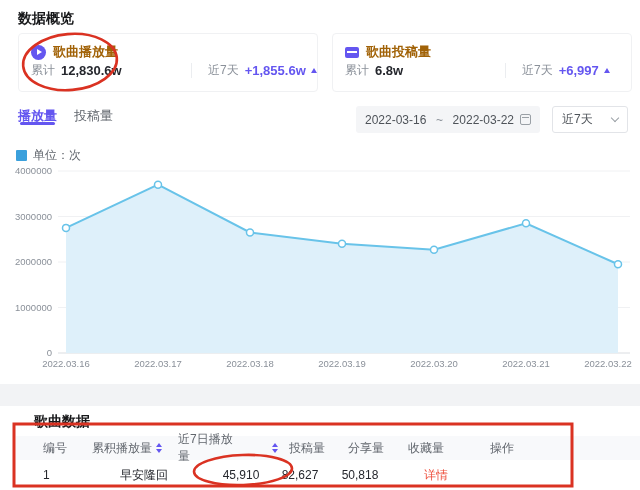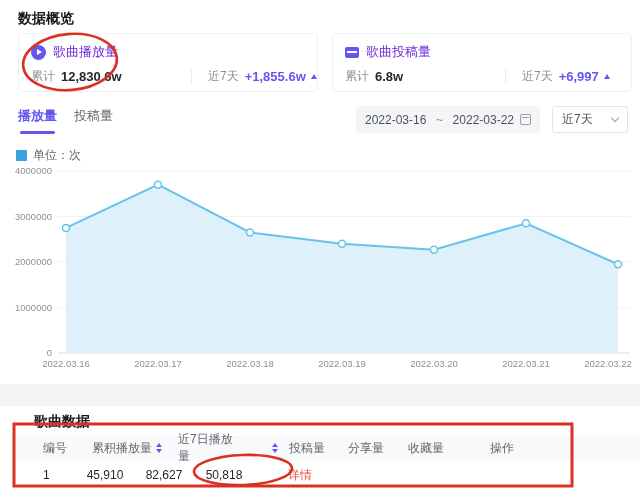--- a/index.html
+++ b/index.html
@@ -12,42 +12,42 @@
   
   .panel-top { position:absolute; left:0; top:0; width:640px; height:384px; background:#fff; }
   .sec-title { position:absolute; left:18px; font-size:14px; font-weight:bold; color:#17181a; }
   .t1 { top:10px; }
   .cards { position:absolute; left:18px; top:33px; display:flex; gap:14px; }
   .card {
     width:300px; height:59px; border:1px solid #f0f1f3; border-radius:4px;
     background:#fff; padding:9px 0 0 12px;
   }
   .card-head { display:flex; align-items:center; gap:7px; }
-  .card-title { font-size:13px; font-weight:normal; color:#6d28d9; }
+  .card-title { font-size:13px; font-weight:bold; color:#a16207; }
   .icon-play {
     width:15px; height:15px; border-radius:50%; background:var(--accent);
     display:flex; align-items:center; justify-content:center; flex:0 0 auto;
   }
   .icon-play::after { content:""; width:0; height:0; margin-left:2px;
     border-left:5px solid #fff; border-top:3.5px solid transparent; border-bottom:3.5px solid transparent; }
   .icon-mail { width:14px; height:11px; border-radius:2px; background:var(--accent); position:relative; flex:0 0 auto; }
   .icon-mail::after { content:""; position:absolute; left:2px; top:4.5px; width:10px; height:2px; background:#fff; }
-  .card-body { display:flex; align-items:center; margin-top:7px; }
+  .card-body { display:flex; align-items:center; margin-top:1px; }
   .stat-label { color:#8a9099; margin-right:6px; }
   .stat-value { font-size:13px; font-weight:bold; color:#25272d; }
   .stat-left { display:flex; align-items:center; width:160px; }
   .v-div { width:1px; height:15px; background:#ebedf0; margin-right:16px; }
   .stat-right { display:flex; align-items:center; }
   .delta { font-size:13px; font-weight:bold; color:var(--accent); }
   .tri-up { width:0; height:0; margin-left:5px;
     border-left:3.5px solid transparent; border-right:3.5px solid transparent;
     border-bottom:5px solid var(--accent); }
   
   .tabs { position:absolute; left:18px; top:107px; display:flex; gap:17px; }
-  .tab { font-size:13px; color:#61666d; padding-bottom:9px; position:relative; cursor:pointer; }
+  .tab { font-size:13px; color:#61666d; position:relative; cursor:pointer; }
   .tab.active { color:var(--accent); font-weight:bold; }
   .tab.active::after { content:""; position:absolute; left:2px; right:2px; bottom:0;
     height:3px; border-radius:2px; background:var(--accent); }
   .controls { position:absolute; right:12px; top:106px; display:flex; gap:12px; }
   .date-box {
     width:184px; height:27px; background:#f4f5f7; border-radius:3px;
     display:flex; align-items:center; padding:0 9px; color:#4e5359; gap:6px;
   }
   .date-box .d { flex:0 0 auto; }
   .date-box .sep { flex:1; text-align:center; color:#8a9099; }
@@ -217,20 +217,21 @@
               <i class="dn"></i>
             </span>
         </span>
         <span class="cell c4">投稿量</span>
         <span class="cell c5">分享量</span>
         <span class="cell c6">收藏量</span>
         <span class="cell c7">操作</span>
       </div>
       <div class="trow tbody-row">
         <span class="cell c0">1</span>
+        <span class="cell c1">早安隆回</span>
         <span class="cell c4">45,910</span>
         <span class="cell c5">82,627</span>
         <span class="cell c6">50,818</span>
         <span class="cell c7 link-detail">详情</span>
       </div>
     </div>
   </section>
 
   <svg class="annotations" width="640" height="490" viewBox="0 0 640 490">
     <ellipse cx="70" cy="62" rx="47" ry="28" transform="rotate(-5 70 62)"></ellipse>

